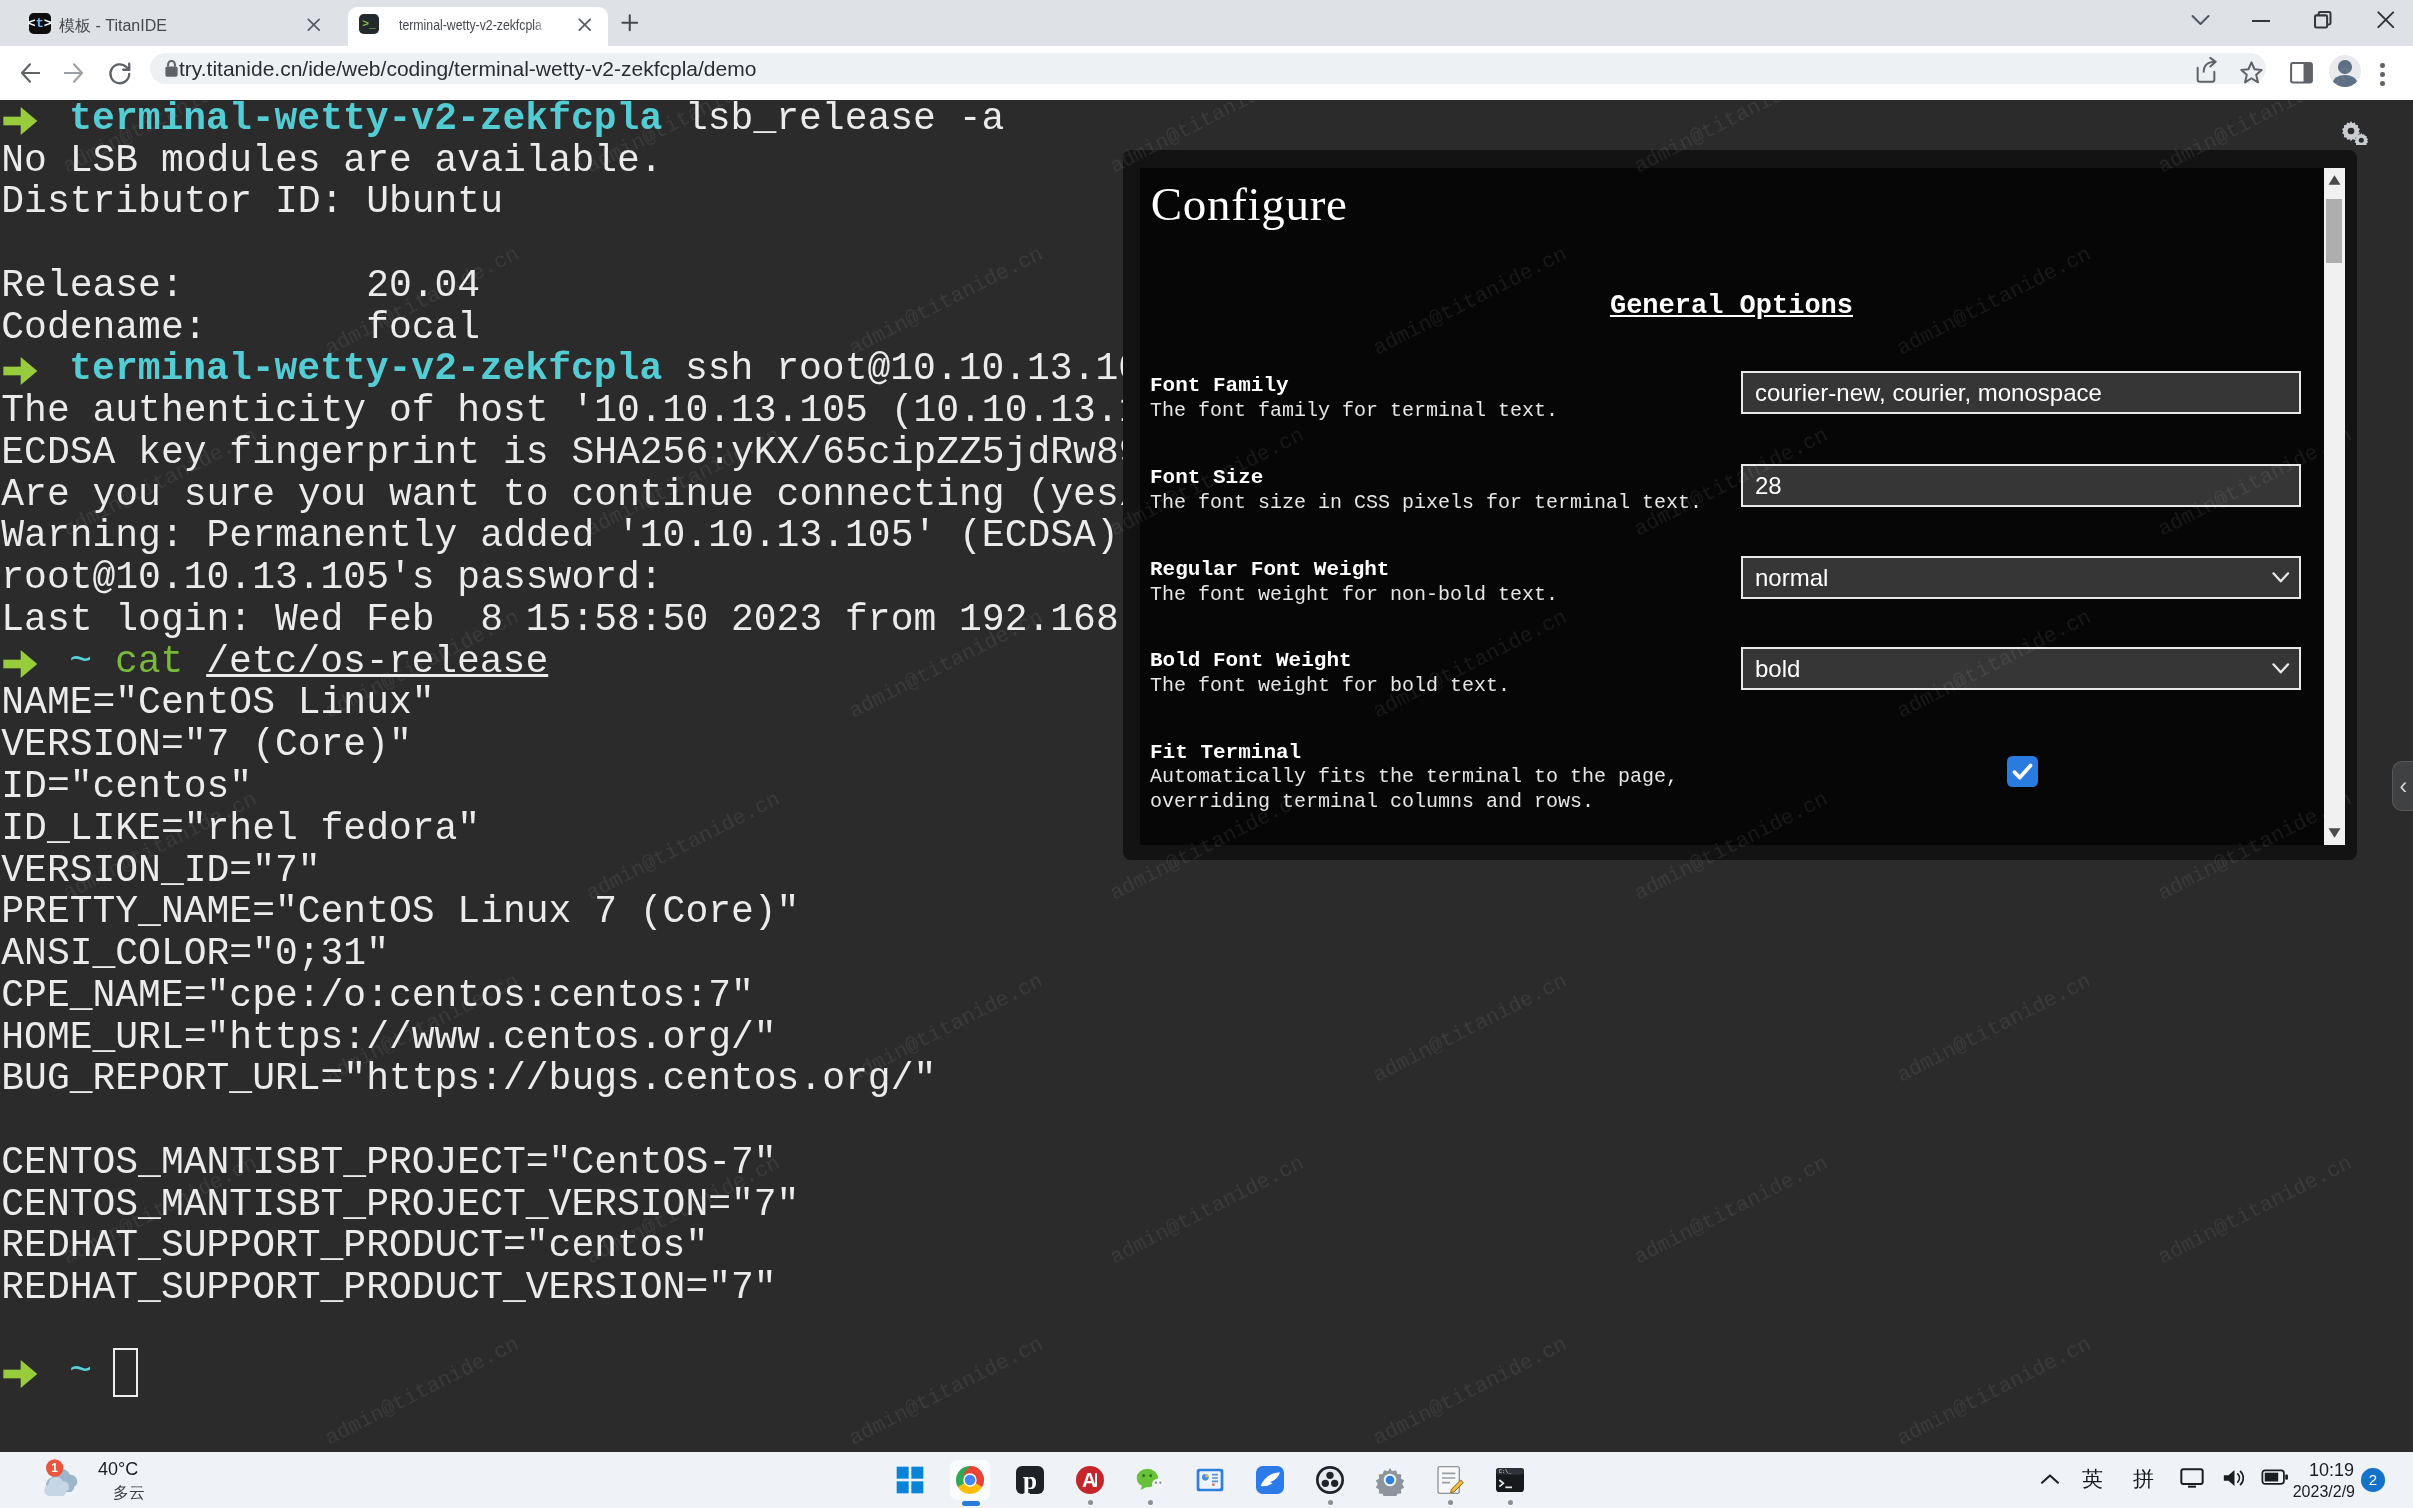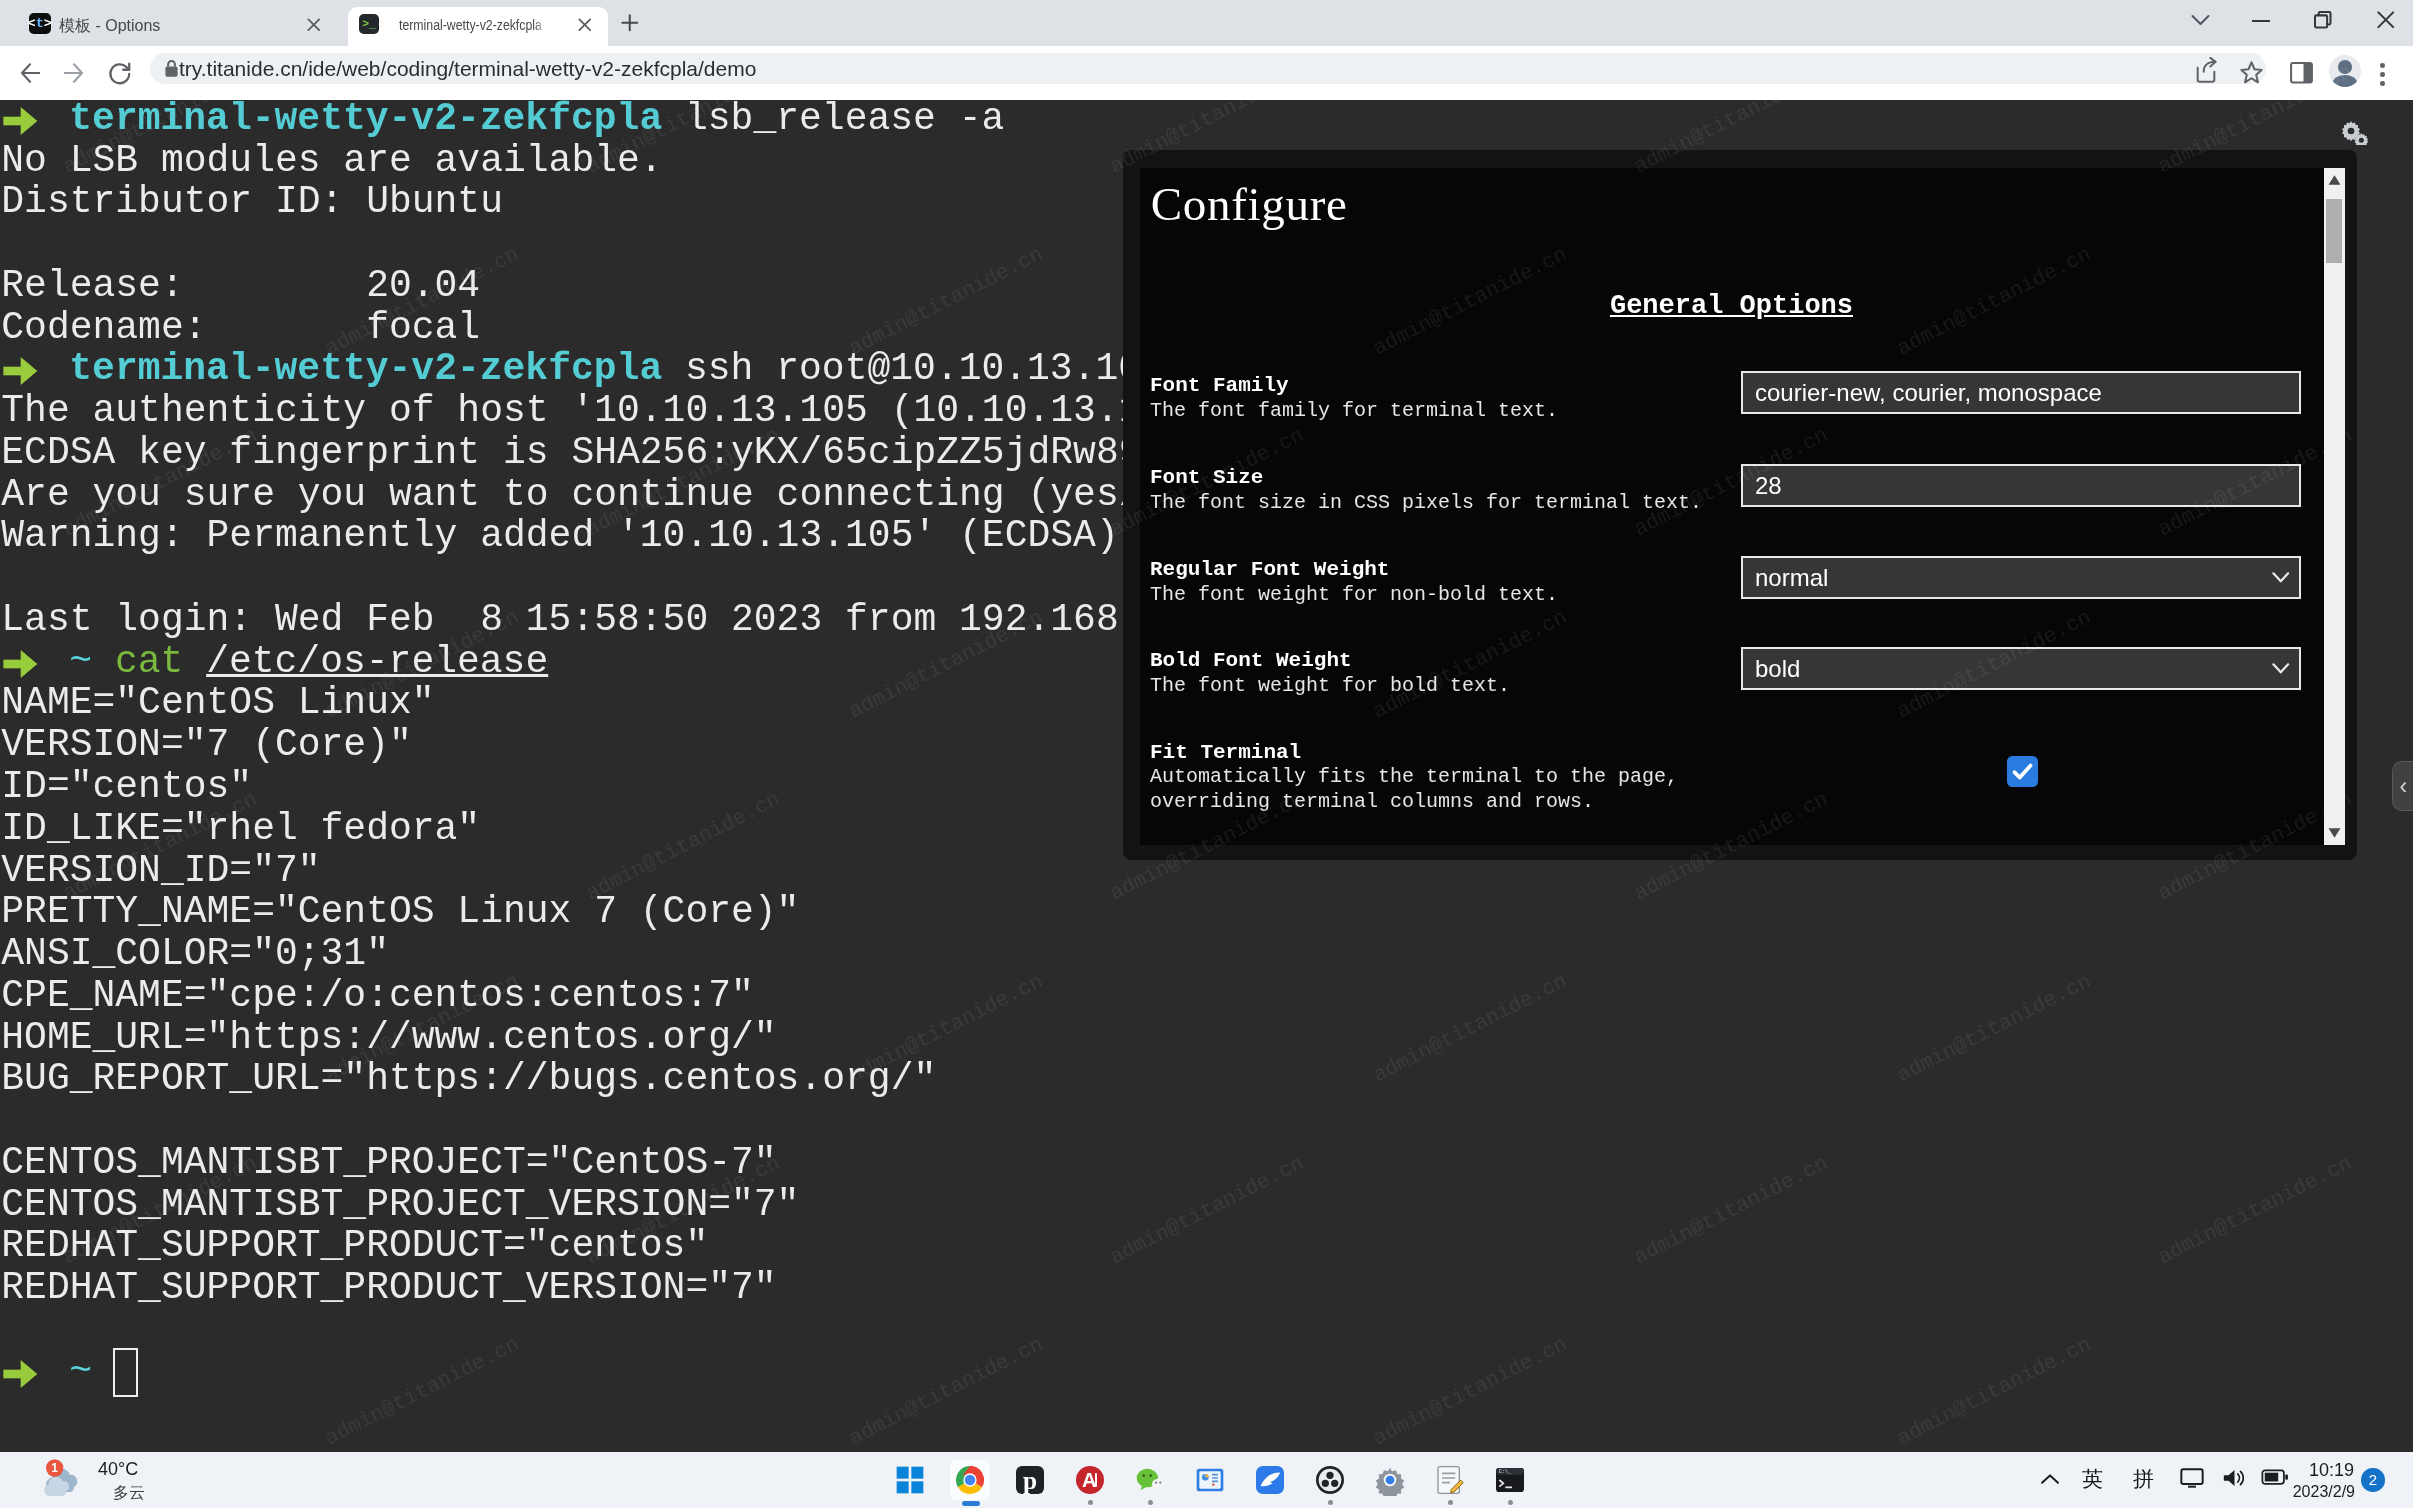--- a/index.html
+++ b/index.html
@@ -35,20 +35,21 @@
 <div class="tl" style="top:165px">Release:        20.04</div>
 <div class="tl" style="top:207px">Codename:       focal</div>
 <div class="tl" style="top:248px"><span style="display:inline-block;width:68px;height:27px;position:relative"><svg style="position:absolute;left:0.7px;top:3.4px" width="36" height="32" viewBox="0 0 54 48">
             <path d="M2 24 H32" stroke="#99cc3c" stroke-width="13" fill="none"></path>
             <path d="M28 3 L53 24 L28 45 Z" fill="#99cc3c"></path>
           </svg></span><span class="cyan">terminal-wetty-v2-zekfcpla</span> ssh root@10.10.13.105</div>
 <div class="tl" style="top:290px">The authenticity of host '10.10.13.105 (10.10.13.105)' can't be established.</div>
 <div class="tl" style="top:332px">ECDSA key fingerprint is SHA256:yKX/65cipZZ5jdRw89Ca5HB5EOM4J9dBnSKEHzRWPpk.</div>
 <div class="tl" style="top:374px">Are you sure you want to continue connecting (yes/no/[fingerprint])? yes</div>
 <div class="tl" style="top:415px">Warning: Permanently added '10.10.13.105' (ECDSA) to the list of known hosts.</div>
+<div class="tl" style="top:457px">root@10.10.13.105's password:</div>
 <div class="tl" style="top:499px">Last login: Wed Feb  8 15:58:50 2023 from 192.168.1.1</div>
 <div class="tl" style="top:541px"><span style="display:inline-block;width:68px;height:27px;position:relative"><svg style="position:absolute;left:0.7px;top:3.4px" width="36" height="32" viewBox="0 0 54 48">
             <path d="M2 24 H32" stroke="#99cc3c" stroke-width="13" fill="none"></path>
             <path d="M28 3 L53 24 L28 45 Z" fill="#99cc3c"></path>
           </svg></span><span class="cyan2">~</span> <span class="grn2">cat</span> <span class="und">/etc/os-release</span></div>
 <div class="tl" style="top:582px">NAME="CentOS Linux"</div>
 <div class="tl" style="top:624px">VERSION="7 (Core)"</div>
 <div class="tl" style="top:666px">ID="centos"</div>
 <div class="tl" style="top:708px">ID_LIKE="rhel fedora"</div>
 <div class="tl" style="top:750px">VERSION_ID="7"</div>
@@ -65,21 +66,21 @@
 <div class="tl" style="top:1209px"></div>
 <div class="tl" style="top:1251px"><span style="display:inline-block;width:68px;height:27px;position:relative"><svg style="position:absolute;left:0.7px;top:3.4px" width="36" height="32" viewBox="0 0 54 48">
             <path d="M2 24 H32" stroke="#99cc3c" stroke-width="13" fill="none"></path>
             <path d="M28 3 L53 24 L28 45 Z" fill="#99cc3c"></path>
           </svg></span><span class="cyan2">~</span> <span style="position:absolute;left:112px;top:-3.4px;width:25px;height:49px;border:2.7px solid #eeeeee;display:block"></span></div>
   </div>
   <div id="tabstrip">
     <div style="position:absolute;left:29px;top:12.8px;width:21.5px;height:21.5px;border-radius:4.7px;background:#0d0d0d;display:flex;align-items:center;justify-content:center">
         <span style="font-family:'Liberation Mono',monospace;font-size:13.5px;font-weight:bold;color:#ffffff">&lt;<span style="color:#6ab7ff">t</span>&gt;</span>
       </div>
-      <div class="tab-title" style="left:59px;top:16px;font-size:16px">模板 - Options</div>
+      <div class="tab-title" style="left:59px;top:16px;font-size:16px">模板 - TitanIDE</div>
       <svg style="position:absolute;left:307px;top:17.5px" width="13.5" height="13.5" viewBox="0 0 20 20">
         <path d="M2 2 L18 18 M18 2 L2 18" stroke="#5a5e63" stroke-width="2.6" fill="none" stroke-linecap="round"></path>
       </svg>
     <div id="tab2shape"></div>
     <div style="position:absolute;left:359px;top:13.5px;width:20px;height:20px;border-radius:4.7px;background:#24292d;display:flex;align-items:center;justify-content:center">
         <span style="font-family:'Liberation Mono',monospace;font-size:11.4px;font-weight:bold;color:#7ec93e">&gt;<span style="position:relative;top:1.3px">_</span></span>
       </div>
       <div class="tab-title" style="left:399px;top:16px;width:180px;overflow:hidden;font-size:15px;transform:scaleX(0.82);transform-origin:0 0;-webkit-mask-image:linear-gradient(90deg,#000 92%,transparent)">terminal-wetty-v2-zekfcpla - T</div>
       <svg style="position:absolute;left:578px;top:17.5px" width="13.5" height="13.5" viewBox="0 0 20 20">
         <path d="M2 2 L18 18 M18 2 L2 18" stroke="#5a5e63" stroke-width="2.6" fill="none" stroke-linecap="round"></path>

